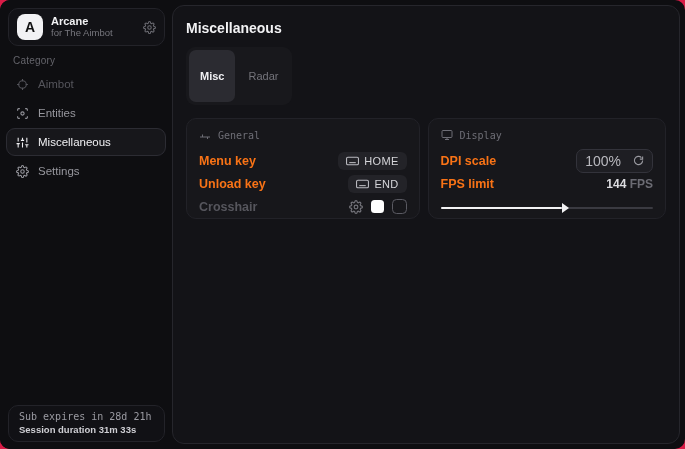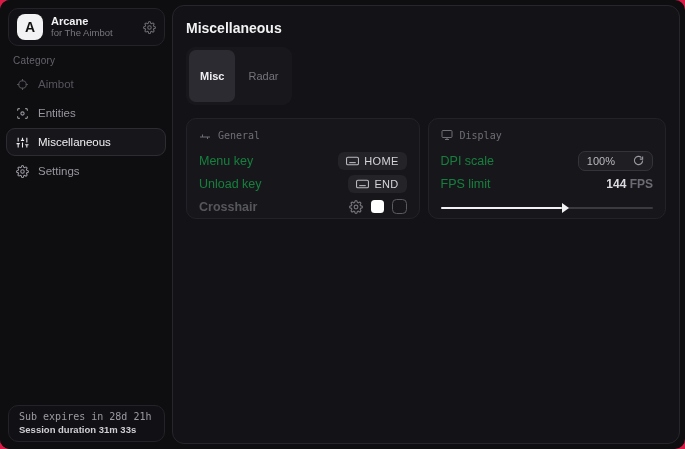--- a/index.html
+++ b/index.html
@@ -96,45 +96,45 @@
   .card-head {
     display: flex; align-items: center; gap: 7px;
     font-family: "DejaVu Sans Mono", monospace;
     font-size: 10px; color: #6e6e76; margin-bottom: 8px;
   }
   .card-head .hicon { display: flex; color: #6e6e76; }
   .row {
     display: flex; align-items: center; justify-content: space-between;
     height: 23px;
   }
-  .row-label { font-size: 12.5px; font-weight: normal; color: #15803d; }
+  .row-label { font-size: 12.5px; font-weight: bold; color: #f97316; }
   .row-label.dim { color: #56565d; font-weight: bold; }
 
   .key-pill {
     display: inline-flex; align-items: center; gap: 5px;
     background: #232328; border-radius: 6px; padding: 3px 8px;
     font-size: 11px; font-weight: normal; color: #d6d6da; letter-spacing: .3px;
   }
   .key-pill .kicon { display: flex; color: #b9b9bf; }
 
   .crosshair-controls { display: flex; align-items: center; gap: 8px; }
   .gear-small { display: flex; color: #74747b; }
   .swatch {
     width: 13px; height: 13px; border-radius: 3.5px; background: #ffffff;
   }
   .checkbox {
     width: 15px; height: 15px; border-radius: 4.5px;
     border: 1.5px solid #5a5a62; background: transparent;
   }
 
   .dpi-pill {
-    display: inline-flex; align-items: center; gap: 18px;
+    display: inline-flex; align-items: center; gap: 12px;
     background: #1e1e23; border: 1px solid #33333b; border-radius: 7px;
     padding: 3px 8px;
-    font-size: 11px; color: #b9b9bf;
+    font-size: 14px; color: #b9b9bf;
   }
   .dpi-pill .ricon { display: flex; color: #9a9aa1; }
 
   .fps-value { font-size: 12px; }
   .fps-num { color: #dcdce0; font-weight: bold; margin-left: 10px; }
   .fps-unit { color: #6b6b73; font-weight: bold; }
 
   .slider { position: relative; margin-top: 9px; height: 8px; }
   .slider-track {
     position: absolute; top: 3px; left: 0; right: 0; height: 2px;

